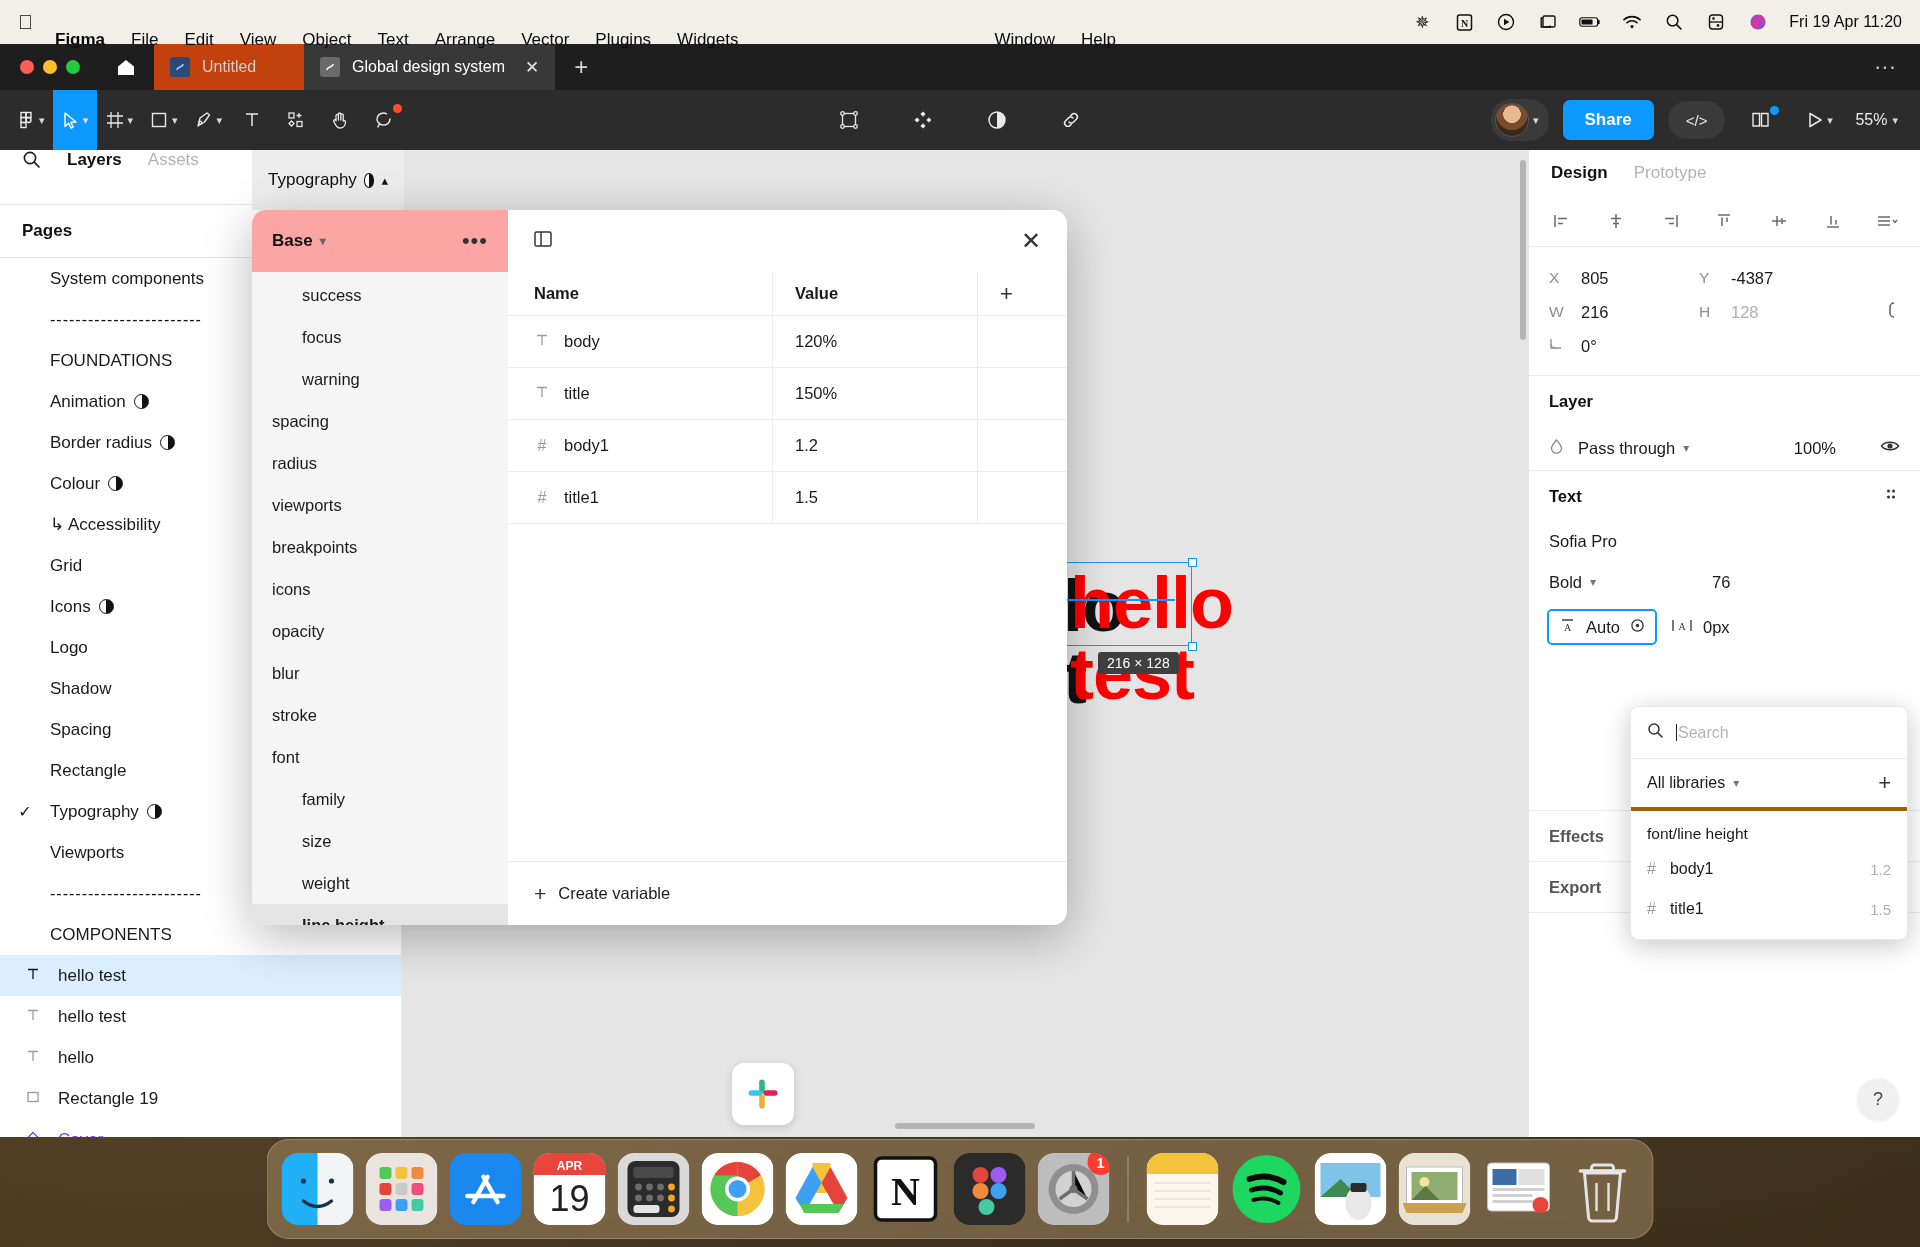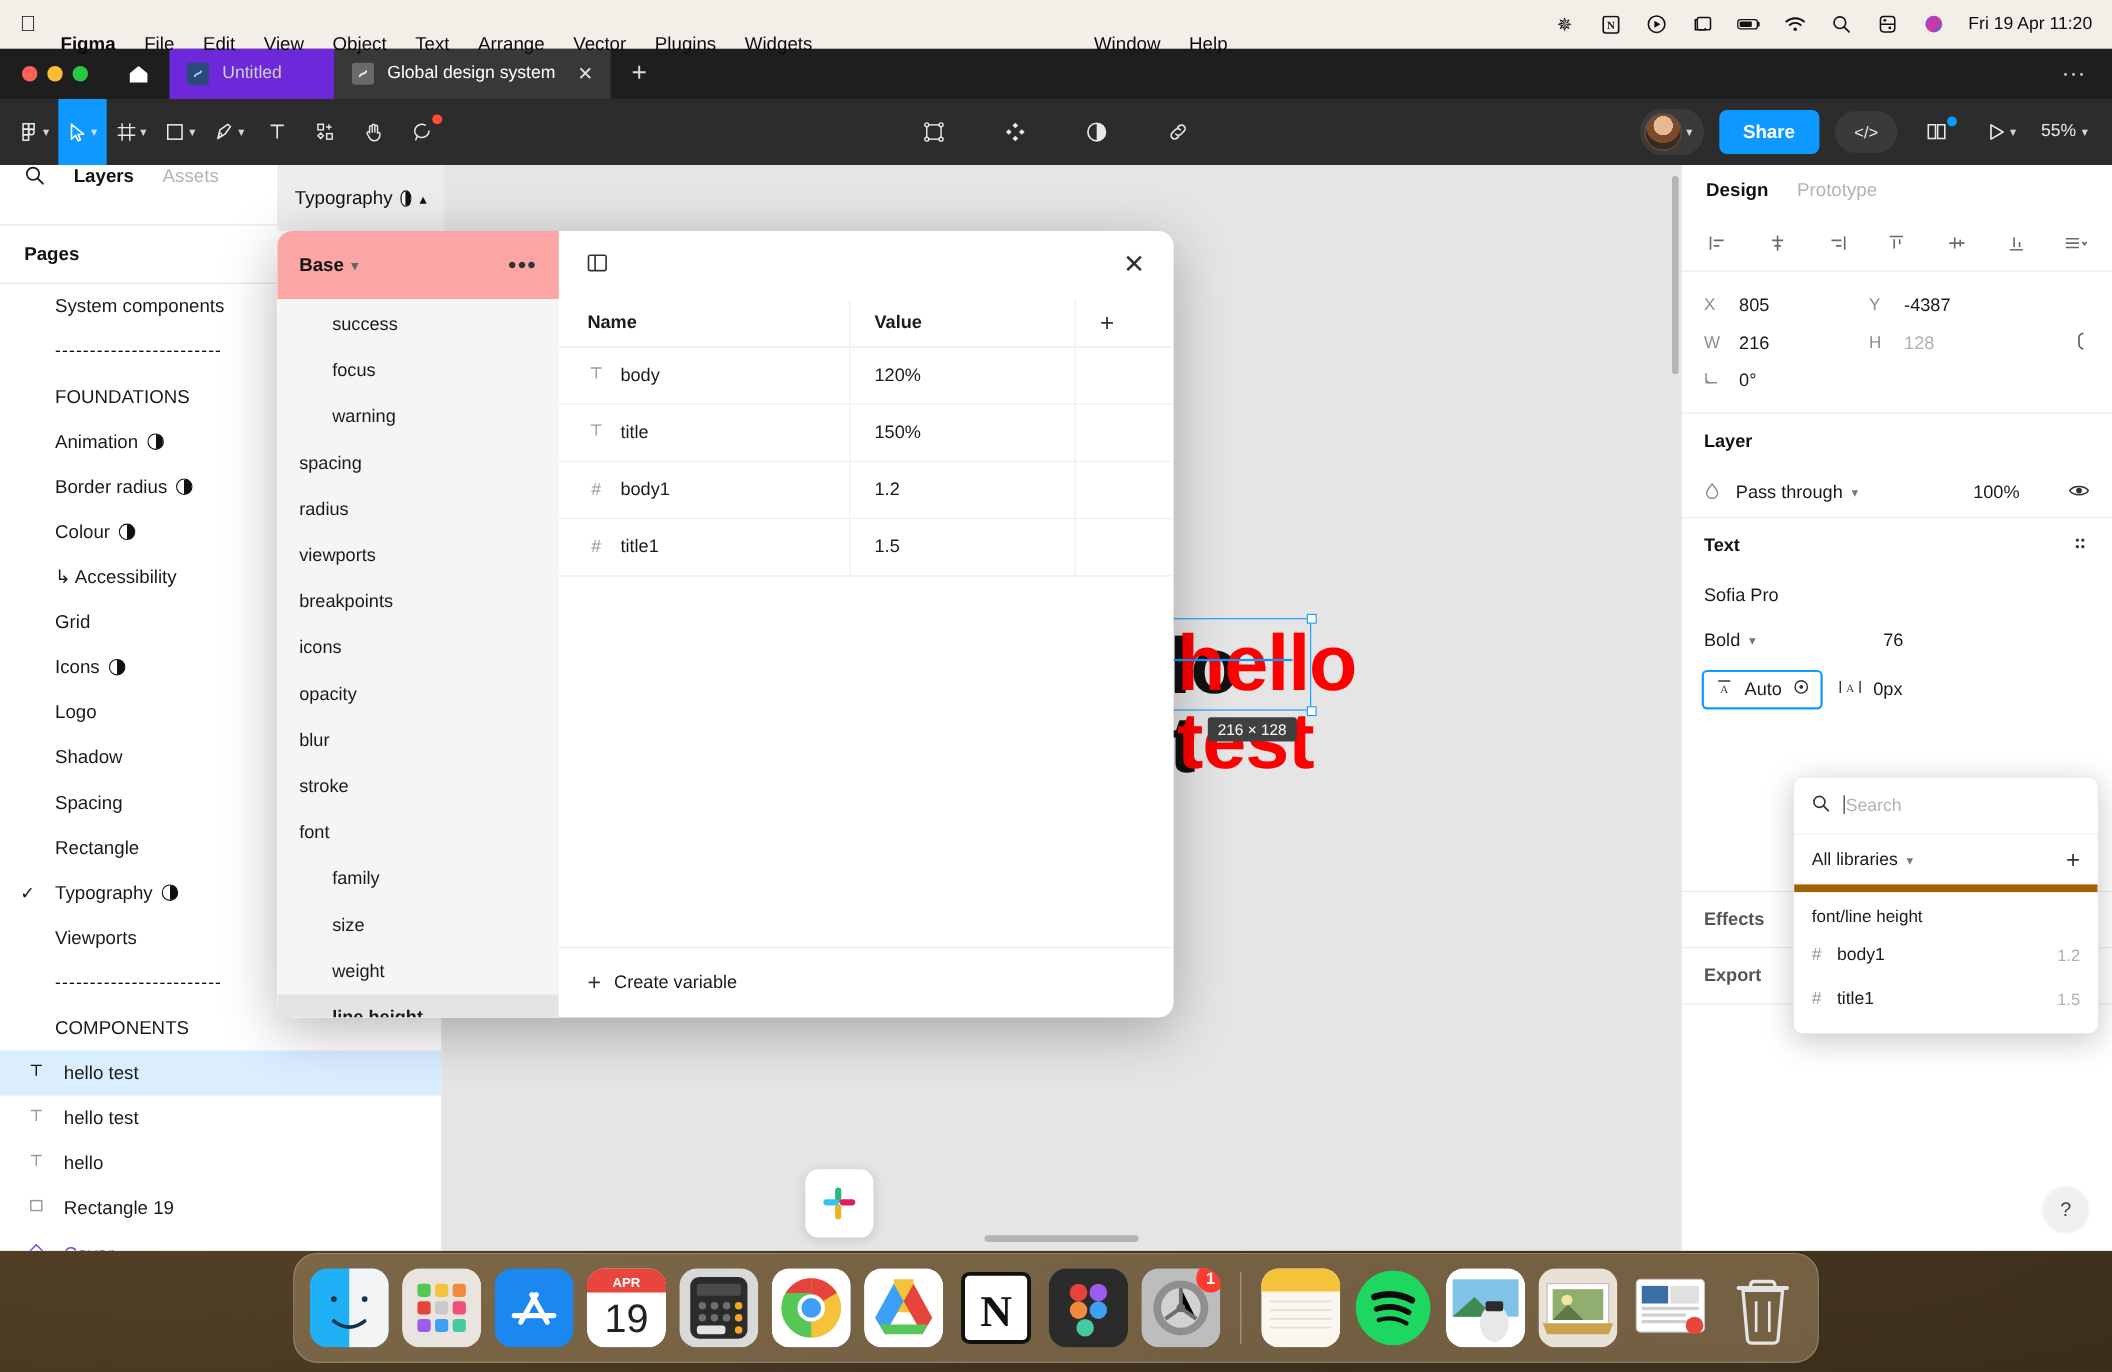--- a/index.html
+++ b/index.html
@@ -52,21 +52,21 @@
     height: 46px; background: #1e1e1e; display: flex; align-items: flex-end;
     position: relative;
   }
   .traffic { display: flex; align-items: center; gap: 9px; height: 46px; padding: 0 18px 0 20px; }
   .dot { width: 14px; height: 14px; border-radius: 50%; }
   .dot.r { background: #ff5f57; } .dot.y { background: #febc2e; } .dot.g { background: #28c840; }
   .home-btn { width: 56px; height: 46px; display: flex; align-items: center; justify-content: center; }
   .tab {
     height: 46px; display: flex; align-items: center; gap: 12px;
     padding: 0 16px; color: #cfcfcf; font-size: 16px; white-space: nowrap;
-    background: #6d28d9; min-width: 150px;
+    background: #c2410c; min-width: 150px;
   }
   .tab.active { background: #383838; color: #fff; }
   .tab .tico { width: 20px; height: 20px; border-radius: 3px; display:flex;align-items:center;justify-content:center; }
   .tab .tico.blue { background: #2a4a7a; }
   .tab .tico.grey { background: #6a6a6a; }
   .tab .x { margin-left: 8px; opacity: .85; font-size: 17px; line-height: 1; }
   .tab-add { width: 52px; height: 46px; display:flex;align-items:center;justify-content:center; color:#d8d8d8; font-size:24px; }
   .tabstrip .dots-right { margin-left: auto; padding: 0 24px; color: #d0d0d0; font-size: 22px; display:flex;align-items:center;height:46px; }
 
   
@@ -199,21 +199,21 @@
 
   
   .picker {
     position: absolute; right: 12px; top: 556px; width: 278px;
     background: #fff; border-radius: 8px; box-shadow: 0 6px 28px rgba(0,0,0,.22);
     border: 1px solid #e8e8e8; z-index: 50; overflow: hidden;
   }
   .pk-search { height: 52px; display:flex; align-items:center; gap:12px; padding: 0 16px; border-bottom: 1px solid #eee; }
   .pk-input { font-size: 16px; color: #b4b4b4; position:relative; }
   .pk-caret { display:inline-block; width:1px; height:17px; background:#222; vertical-align:-3px; margin-right:1px;}
-  .pk-libs { height: 52px; display:flex; align-items:center; justify-content: space-between; padding: 0 16px; border-bottom: 7px solid #a16207; font-size: 16px; color:#1a1a1a; }
+  .pk-libs { height: 52px; display:flex; align-items:center; justify-content: space-between; padding: 0 16px; border-bottom: 4px solid #a16207; font-size: 16px; color:#1a1a1a; }
   .pk-group { padding: 14px 16px 6px; font-size: 15.5px; color: #1a1a1a; }
   .pk-item { height: 40px; display:flex; align-items:center; gap: 14px; padding: 0 16px; font-size: 16px; color:#1a1a1a; }
   .pk-item .val { margin-left:auto; color:#b0b0b0; font-size: 15px; }
   .pk-hash { color:#9a9a9a; }
 
   .help-btn { position:absolute; right: 22px; bottom: 18px; width: 40px; height: 40px; border-radius:50%;
     background:#f0f0f0; display:flex;align-items:center;justify-content:center; font-size:18px; color:#444; box-shadow:0 1px 4px rgba(0,0,0,.12);}
 
   
   .dock {

